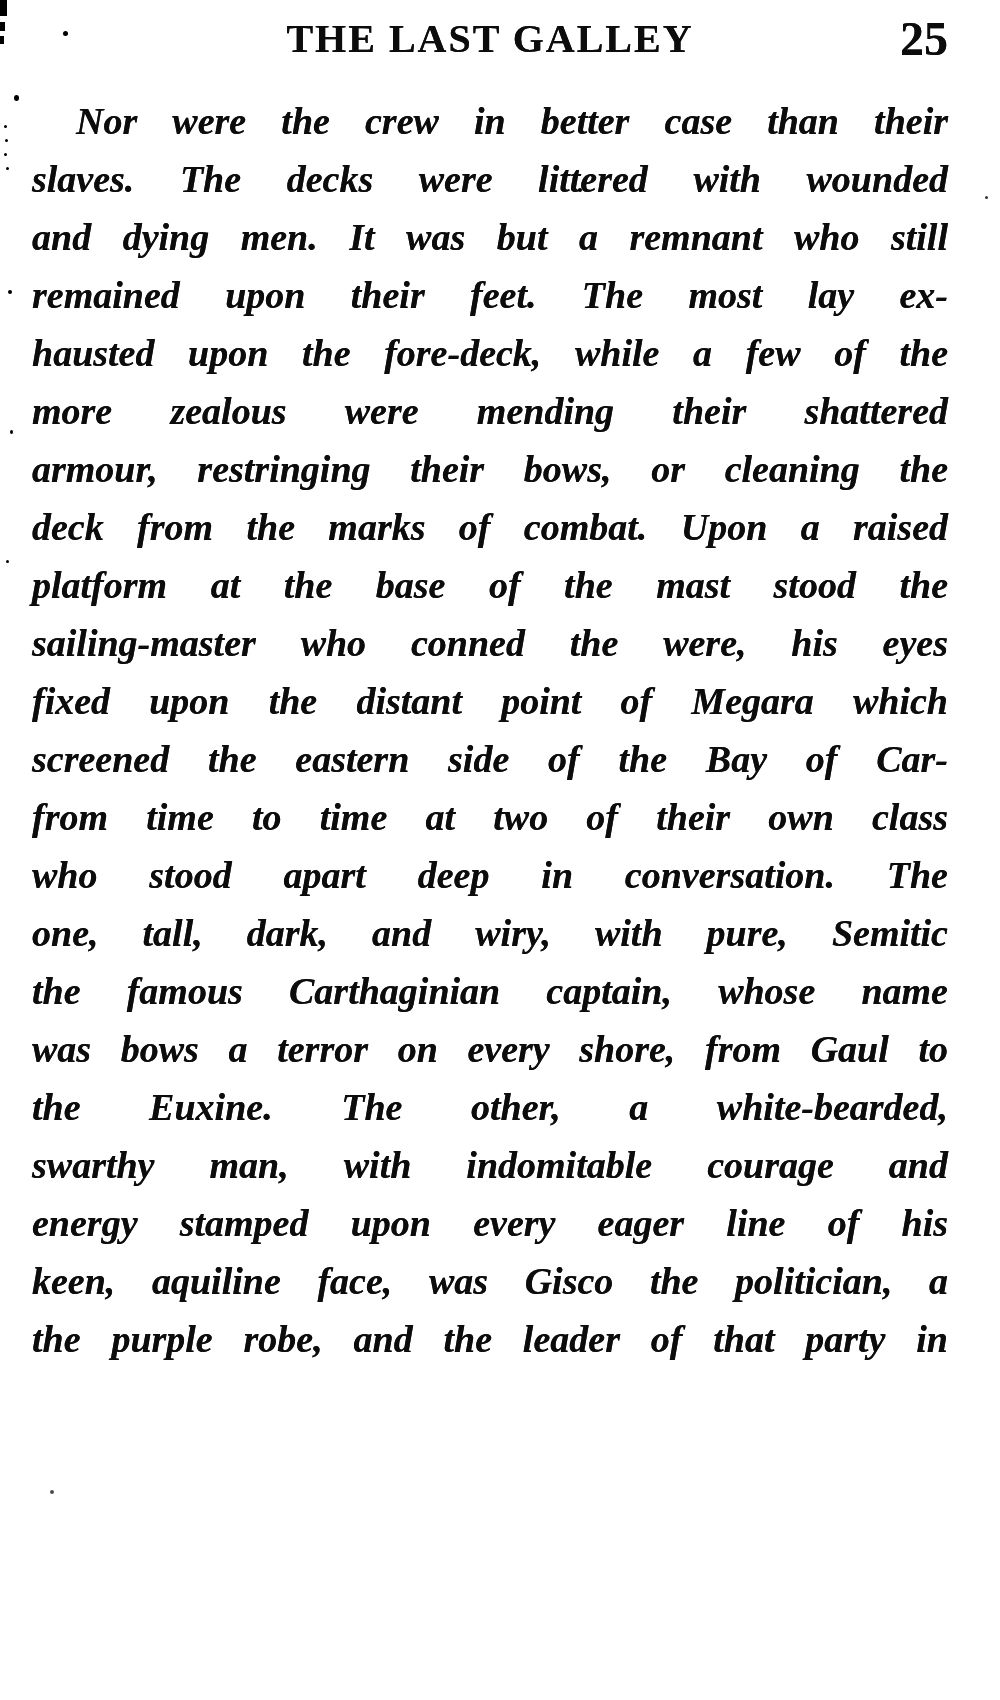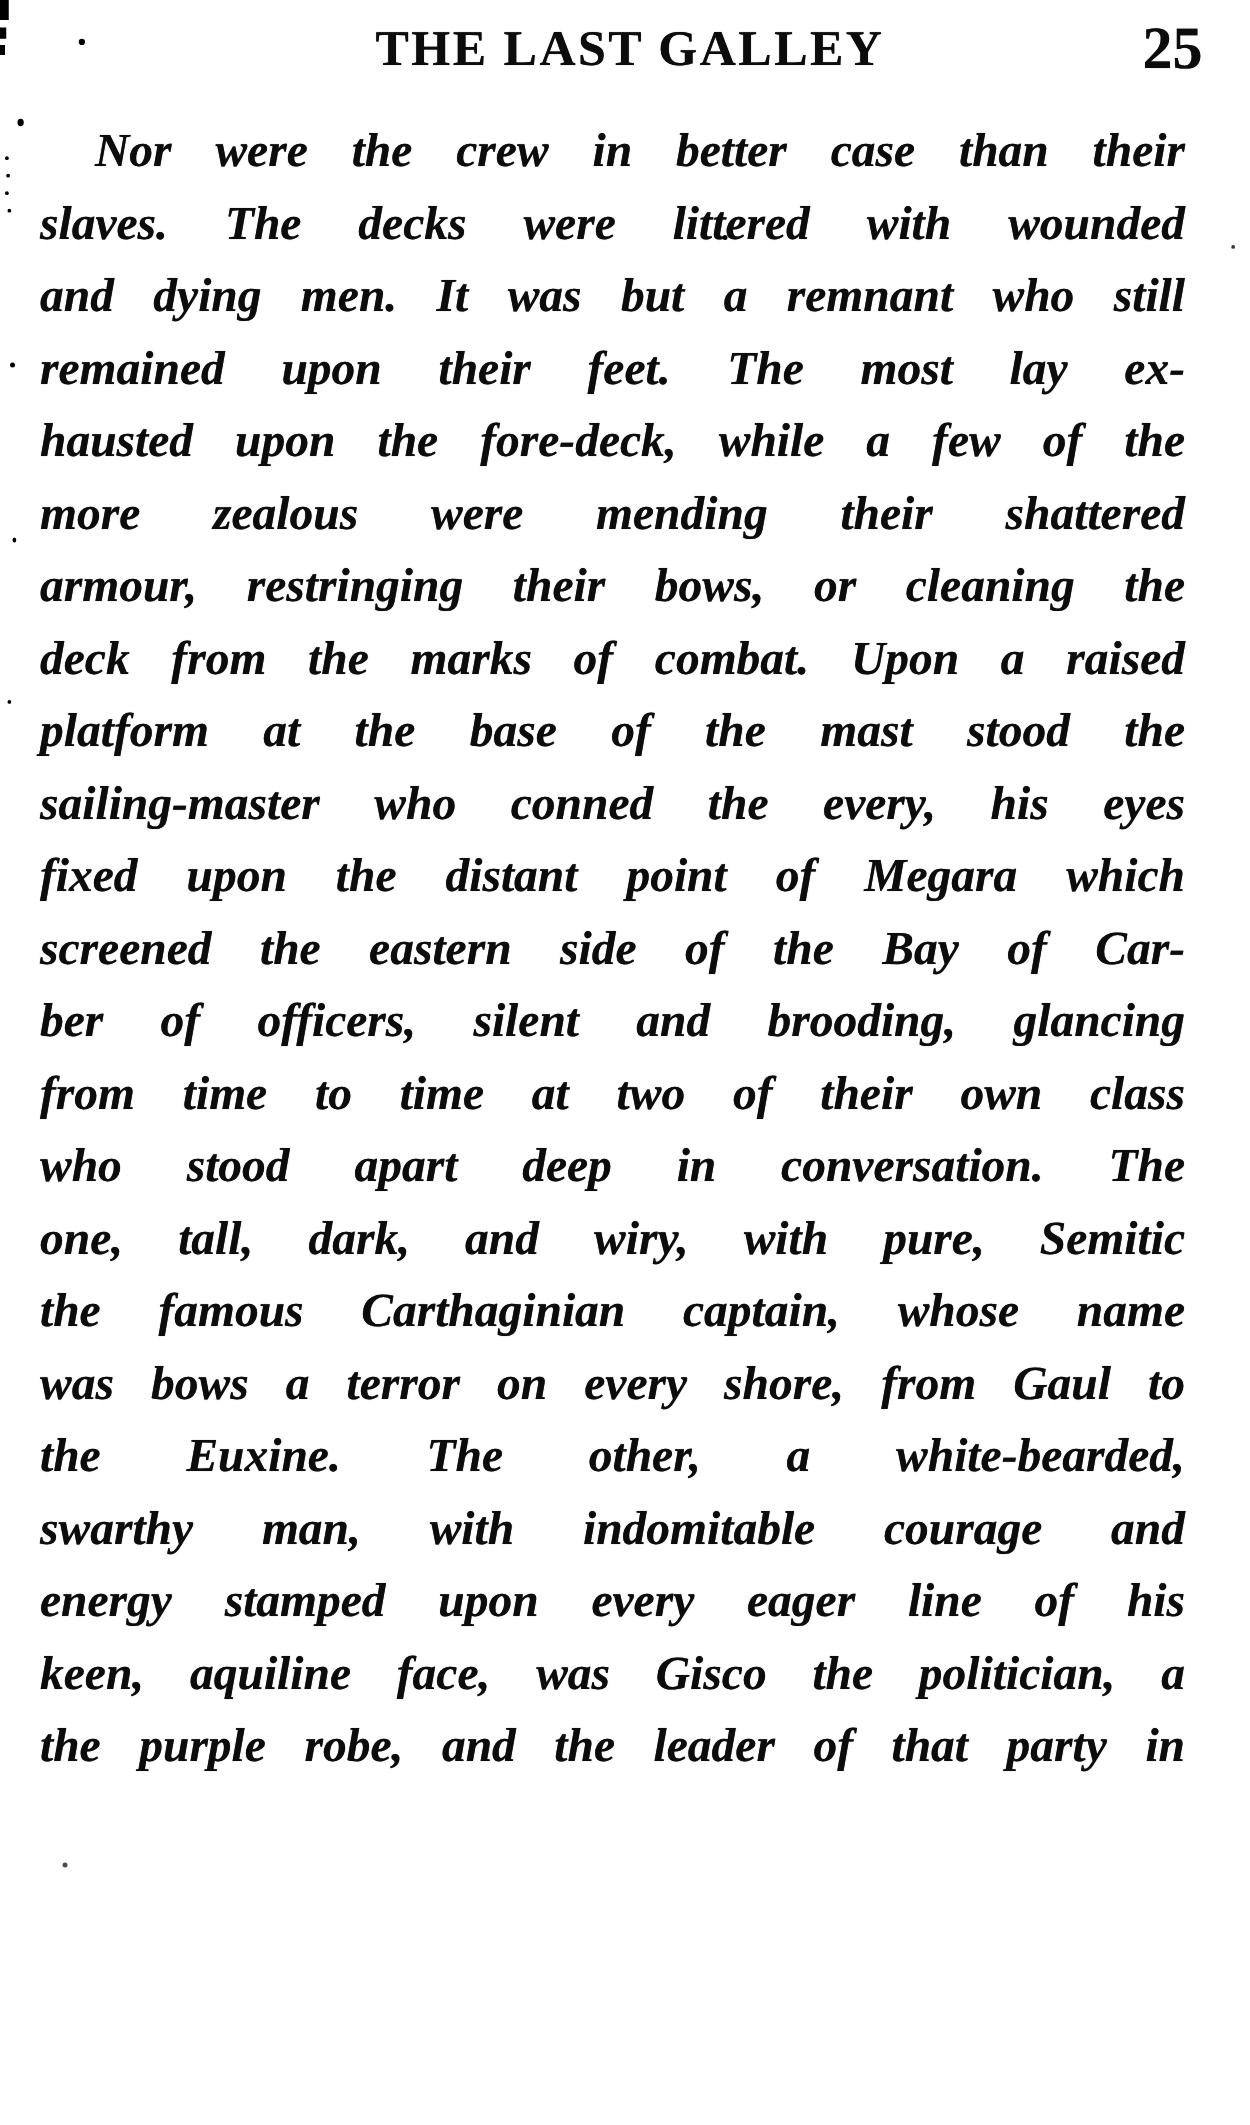--- a/index.html
+++ b/index.html
@@ -12,21 +12,21 @@
     width: 1000px;
     height: 1700px;
     background: #ffffff;
     overflow: hidden;
     font-family: "Liberation Serif", "DejaVu Serif", serif;
     color: #0c0c0c;
   }
   .page-header {
     position: absolute;
     top: 16px;
-    left: 46px;
+    left: 32px;
     width: 916px;
     height: 48px;
   }
   .running-title {
     display: block;
     text-align: center;
     font-size: 40px;
     line-height: 46px;
     font-weight: bold;
     letter-spacing: 2px;
@@ -98,24 +98,23 @@
   <main class="page-body">
     <div class="line indent">Nor were the crew in better case than their</div>
     <div class="line">slaves. The decks were littered with wounded</div>
     <div class="line">and dying men. It was but a remnant who still</div>
     <div class="line">remained upon their feet. The most lay ex-</div>
     <div class="line">hausted upon the fore-deck, while a few of the</div>
     <div class="line">more zealous were mending their shattered</div>
     <div class="line">armour, restringing their bows, or cleaning the</div>
     <div class="line">deck from the marks of combat. Upon a raised</div>
     <div class="line">platform at the base of the mast stood the</div>
-    <div class="line">sailing-master who conned the every, his eyes</div>
+    <div class="line">sailing-master who conned the were, his eyes</div>
     <div class="line">fixed upon the distant point of Megara which</div>
     <div class="line">screened the eastern side of the Bay of Car-</div>
-    <div class="line">ber of officers, silent and brooding, glancing</div>
     <div class="line">from time to time at two of their own class</div>
     <div class="line">who stood apart deep in conversation. The</div>
     <div class="line">one, tall, dark, and wiry, with pure, Semitic</div>
     <div class="line">the famous Carthaginian captain, whose name</div>
     <div class="line">was bows a terror on every shore, from Gaul to</div>
     <div class="line">the Euxine. The other, a white-bearded,</div>
     <div class="line">swarthy man, with indomitable courage and</div>
     <div class="line">energy stamped upon every eager line of his</div>
     <div class="line">keen, aquiline face, was Gisco the politician, a</div>
     <div class="line">the purple robe, and the leader of that party in</div>

